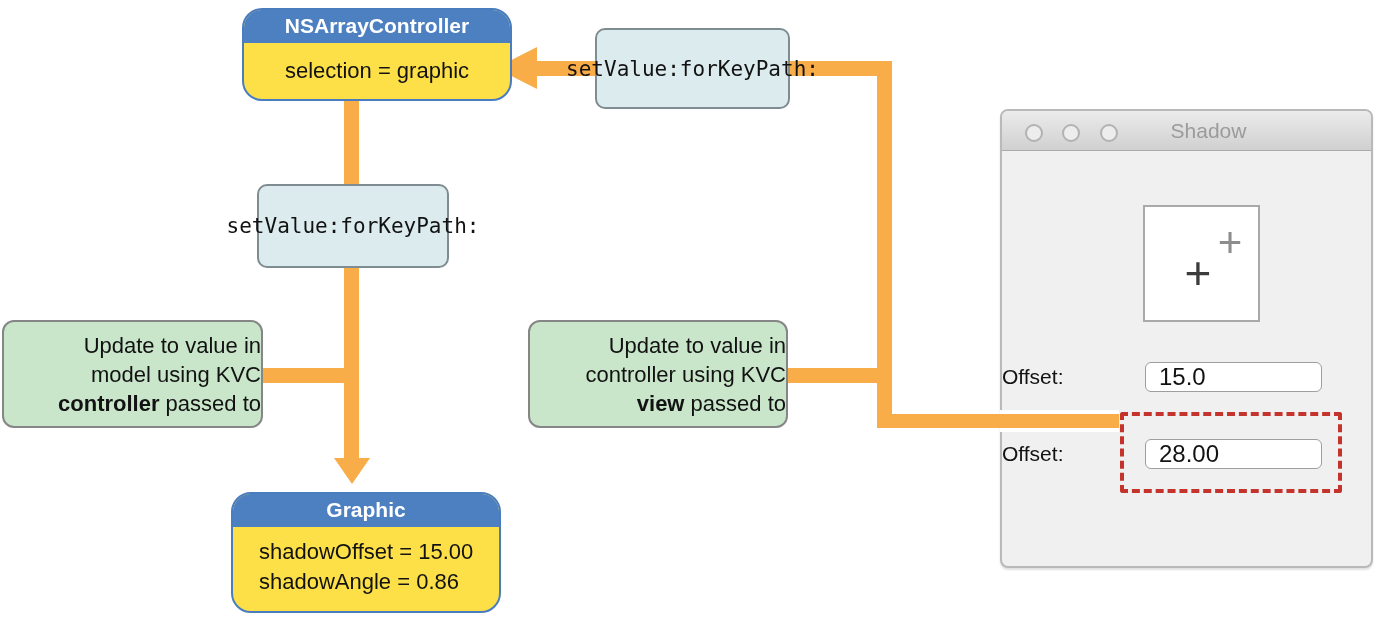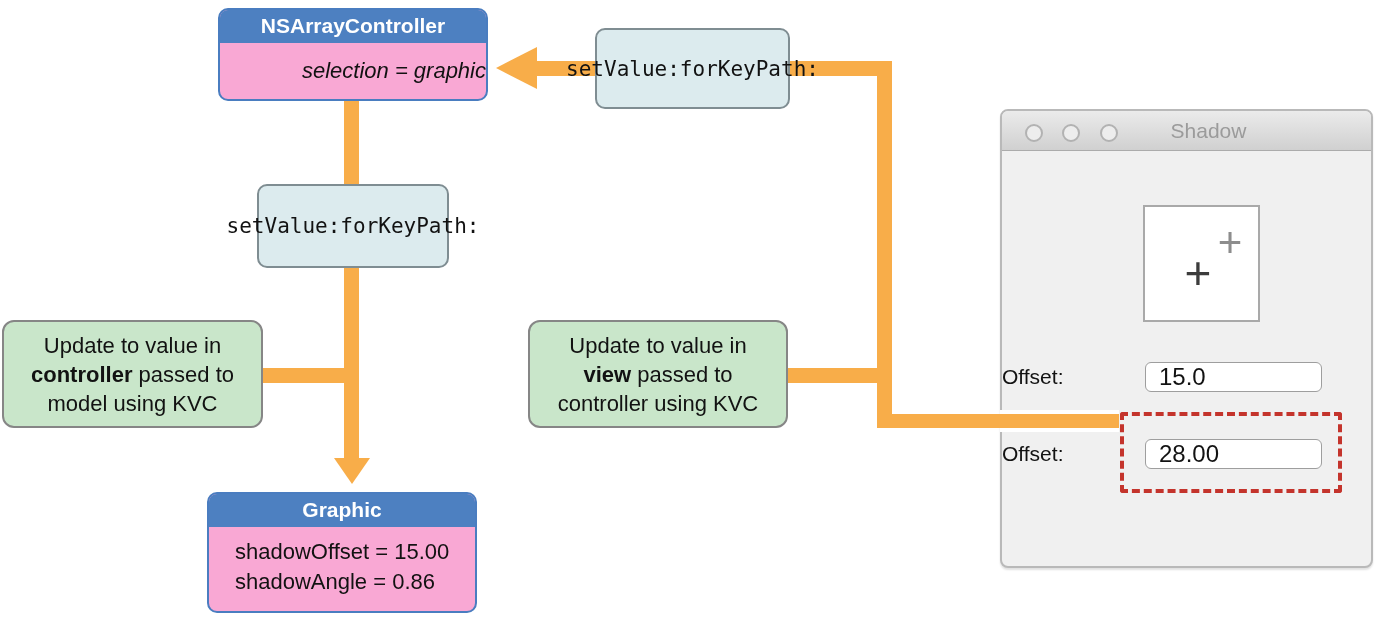--- a/index.html
+++ b/index.html
@@ -26,48 +26,48 @@
   #seg-conn-left   { left:262px; top:368px; width:97px;  height:15px; }
   #seg-top-horiz   { left:537px; top:61px;  width:355px; height:15px; }
   #seg-right-vert  { left:877px; top:61px;  width:15px;  height:367px; }
   #seg-conn-mid    { left:787px; top:368px; width:90px;  height:15px; }
   #seg-bottom-a    { left:877px; top:414px; width:123px; height:14px; z-index:3; }
   #seg-bottom-b    { left:1000px; top:410px; width:119px; height:14px; z-index:3;
                      box-sizing:content-box; border-top:4px solid #fff; border-bottom:4px solid #fff; }
 
   
   .blue-box {
-    position:absolute; background:#f9a8d4; border:2px solid #4a7dc0; border-radius:10px;
-    overflow:hidden; z-index:2;
+    position:absolute; background:#fde047; border:2px solid #4a7dc0; border-radius:20px;
+    overflow:hidden; z-index:2;margin-left:24px;
   }
   .blue-box .hdr {
     background:#4d80c1; color:#fff; font-weight:bold; font-size:21px;
     text-align:center; height:33px; line-height:32px;
   }
   #box-array-controller { left:218px; top:8px; width:270px; height:93px; }
   #box-array-controller .bdy {
-    font-size:22px; color:#121212; text-align:right; line-height:56px;font-style:italic;
+    font-size:22px; color:#121212; text-align:center; line-height:56px;
   }
   #box-graphic { left:207px; top:492px; width:270px; height:121px; }
   #box-graphic .bdy { padding:10px 16px 0 26px; font-size:22px; color:#121212; line-height:30px; }
 
   
   .mono-box {
     position:absolute; background:#dcebee; border:2px solid #7f8d92; border-radius:10px;
     display:flex; flex-direction:row; align-items:center; justify-content:center;
     font-family:"DejaVu Sans Mono", monospace; font-size:21px; color:#121212;
     line-height:30px; z-index:2; text-align:center;
   }
   #box-setvalue-top { left:595px; top:28px;  width:195px; height:81px; }
   #box-setvalue-mid { left:257px; top:184px; width:192px; height:84px; }
 
   
   .green-box {
     position:absolute; background:#c9e6ca; border:2px solid #868686; border-radius:12px;
-    display:flex; flex-direction:column; align-items:center; justify-content:center;
+    display:flex; flex-direction:column; align-items:flex-end; justify-content:center;
     font-size:22px; color:#121212; line-height:29px; z-index:2; text-align:center;
   }
   #note-controller { left:2px;   top:320px; width:261px; height:108px; }
   #note-view       { left:528px; top:320px; width:260px; height:108px; }
 
   
   #shadow-window {
     position:absolute; left:1000px; top:109px; width:373px; height:459px;
     background:#f0f0f0; border:2px solid #b9b9b9; border-radius:8px; z-index:2;
     box-shadow:0 2px 2px rgba(0,0,0,0.12);
@@ -135,28 +135,28 @@
     <div>forKeyPath:</div>
   </div>
 
   <div class="mono-box" id="box-setvalue-mid">
     <div>setValue:</div>
     <div>forKeyPath:</div>
   </div>
 
   <div class="green-box" id="note-controller">
     <div>Update to value in</div>
+    <div>model using KVC</div>
     <div><b>controller</b><span> passed to</span></div>
-    <div>model using KVC</div>
   </div>
 
   <div class="green-box" id="note-view">
     <div>Update to value in</div>
+    <div>controller using KVC</div>
     <div><b>view</b><span> passed to</span></div>
-    <div>controller using KVC</div>
   </div>
 
   <div class="blue-box" id="box-graphic">
     <div class="hdr">Graphic</div>
     <div class="bdy">
       <div>shadowOffset = 15.00</div>
       <div>shadowAngle = 0.86</div>
     </div>
   </div>
 

